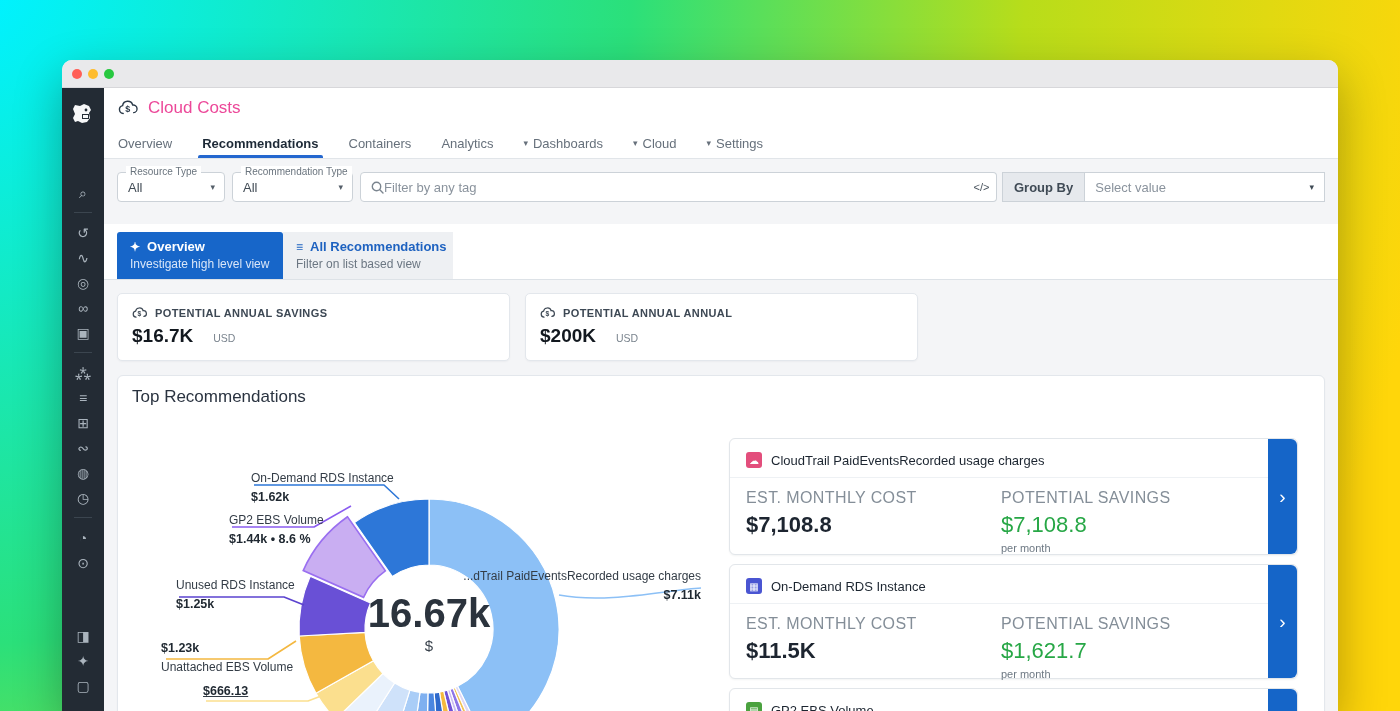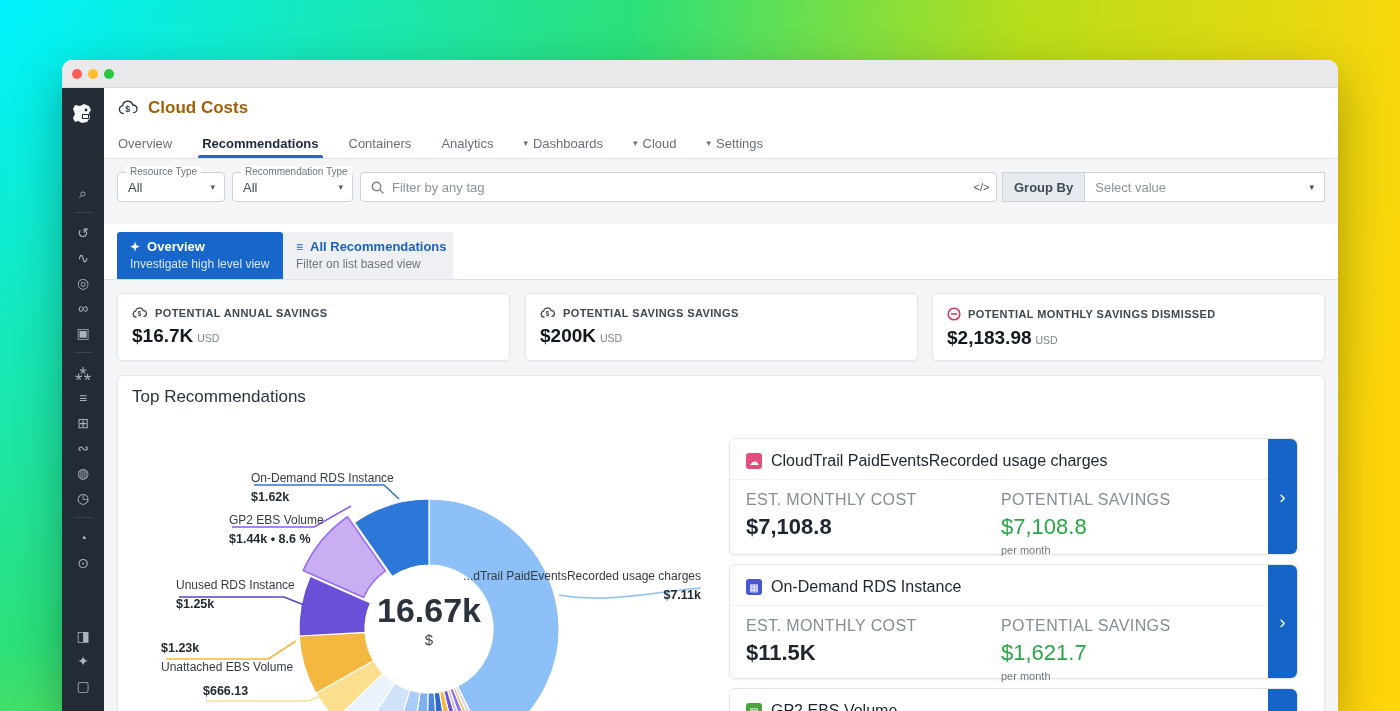--- a/index.html
+++ b/index.html
@@ -21,33 +21,33 @@
   .side-logo{ width:42px; height:40px; display:flex; align-items:center; justify-content:center; }
   .side-icons{ margin-top:92px; display:flex; flex-direction:column; align-items:center; width:100%; }
   .sicon{ height:25px; width:100%; display:flex; align-items:center; justify-content:center;
           color:#aab4bd; font-size:14px; line-height:1; cursor:pointer;}
   .sdiv{ width:18px; height:1px; background:#3b454f; margin:7px 0; }
   .sgap{ height:48px; }
 
   
   .main{ position:absolute; left:42px; top:28px; right:0; bottom:0; background:#f4f5f7; }
   .app-header{ position:absolute; left:0; top:0; right:0; height:40px; background:#fff; display:flex; align-items:center; padding-left:14px; gap:9px;}
-  .app-title{ font-size:17px; font-weight:700; color:#a16207; }
+  .app-title{ font-size:17px; font-weight:400; color:#ec4899; }
   .navrow{ position:absolute; left:0; top:40px; right:0; height:31px; background:#fff; border-bottom:1px solid #e1e5e9; display:flex; align-items:stretch; padding-left:14px; gap:30px;}
   .tab{ position:relative; display:flex; align-items:center; gap:5px; font-size:13px; color:#66707b; cursor:pointer; }
   .tab .caret{ font-size:9px; color:#66707b; }
   .tab.active{ color:#1d2936; font-weight:700; }
   .tab.active::after{ content:""; position:absolute; left:-4px; right:-4px; bottom:0; height:3px; background:#2467cf; border-radius:2px 2px 0 0;}
 
   
   .fieldset{ position:absolute; height:30px; background:#fff; border:1px solid #ccd2d8; border-radius:4px; }
   .fieldset .flabel{ position:absolute; top:-7px; left:8px; background:#fff; padding:0 4px; font-size:10px; color:#6a747e;}
   .fieldset .fval{ position:absolute; left:10px; top:7px; font-size:13px; color:#414b55; }
   .fcaret{ position:absolute; right:9px; top:9px; font-size:9px; color:#555f69; }
-  .search{ position:absolute; left:256px; top:84px; width:608px; height:30px; background:#fff; border:1px solid #ccd2d8; border-radius:4px 0 0 4px; display:flex; align-items:center; padding:0 10px; gap:8px;}
+  .search{ position:absolute; left:256px; top:84px; width:608px; height:30px; background:#fff; border:1px solid #ccd2d8; border-radius:4px 0 0 4px; display:flex; align-items:center; padding:0 10px; }
   .search input{ border:none; outline:none; flex:1; font-size:13px; color:#414b55; font-family:"Liberation Sans",sans-serif;}
   .search input::placeholder{ color:#8a939d; }
   .codebtn{ position:absolute; left:863px; top:84px; width:30px; height:30px; background:#fff; border:1px solid #ccd2d8; border-left:none; border-radius:0 4px 4px 0; font-size:11px; color:#4a545e; display:flex; align-items:center; justify-content:center; cursor:pointer;}
   .groupby{ position:absolute; left:898px; top:84px; width:323px; height:30px; border:1px solid #ccd2d8; border-radius:0; background:#fff; display:flex; overflow:hidden;}
   .gb-label{ background:#e6e9ed; border-right:1px solid #ccd2d8; display:flex; align-items:center; padding:0 11px; font-size:13px; font-weight:600; color:#3f4a55;}
   .gb-value{ flex:1; display:flex; align-items:center; padding:0 10px; font-size:13px; color:#8a939d;}
   .gb-caret{ display:flex; align-items:center; padding-right:10px; font-size:9px; color:#3f4a55;}
 
   
   .toggle-strip{ position:absolute; left:0; top:136px; right:0; height:56px; background:#fff; }
@@ -58,38 +58,38 @@
   .vtab1 .t1{ color:#fff; } .vtab2 .t1{ color:#1e62c0; }
   .vtab .t2{ font-size:12px; margin-top:3px; }
   .vtab1 .t2{ color:#d9e6f8;} .vtab2 .t2{ color:#6b7682;}
   .vtab .vicon{ font-size:12px; }
   .content-divider{ position:absolute; left:0; top:191px; right:0; height:1px; background:#dde2e7;}
 
   
   .scard{ position:absolute; top:205px; height:68px; width:393px; background:#fff; border:1px solid #e3e7ec; border-radius:5px; padding:13px 14px; box-shadow:0 1px 2px rgba(20,30,40,.04);}
   .scard .lrow{ display:flex; align-items:center; gap:7px; font-size:11px; font-weight:700; letter-spacing:.4px; color:#3d4854;}
   .scard .vrow{ margin-top:6px; font-size:19px; font-weight:700; color:#12181f;}
-  .scard .vrow .unit{ font-size:10.5px; font-weight:400; color:#7a848e; margin-left:4px;}
+  .scard .vrow .unit{ font-size:10.5px; font-weight:400; color:#7a848e; margin-left:20px;}
 
   
   .panel{ position:absolute; left:13px; top:287px; width:1208px; height:420px; background:#fff; border:1px solid #e3e7ec; border-radius:6px; box-shadow:0 1px 2px rgba(20,30,40,.04);}
   .panel-title{ position:absolute; left:14px; top:11px; font-size:17px; color:#2a3340;}
   .chart-svg{ position:absolute; left:0; top:0; width:1208px; height:420px; }
   .donut-center{ position:absolute; left:241px; top:215px; width:140px; text-align:center; pointer-events:none;}
-  .donut-center .cv{ font-size:34px; font-weight:700; color:#2b333d; }
+  .donut-center .cv{ font-size:40px; font-weight:700; color:#2b333d; }
   .donut-center .cu{ font-size:15px; color:#39424c; margin-top:1px;}
   .callout{ position:absolute; font-size:12px; color:#333c46; line-height:1.55;}
   .callout b{ color:#1f2831; font-size:12.5px; }
   .callout.right{ text-align:right; }
 
   
   .rec{ position:absolute; left:611px; width:569px; background:#fff; border:1px solid #e2e6ea; border-radius:6px; box-shadow:0 1px 2px rgba(20,30,40,.05);}
   .rec .titlerow{ display:flex; align-items:center; gap:9px; padding:13px 16px 9px; border-bottom:1px solid #eef1f4;}
   .rec .badge{ width:16px; height:16px; border-radius:3px; color:#fff; font-size:10px; display:flex; align-items:center; justify-content:center;}
-  .rec .rtitle{ font-size:16px; color:#1c2530; }
+  .rec .rtitle{ font-size:13px; color:#1c2530; }
   .rec .stats{ display:flex; padding:11px 16px 0; }
   .rec .col1{ width:255px; } .rec .col2{ flex:1; }
   .rec .slabel{ font-size:16px; letter-spacing:.4px; color:#848e98; }
   .rec .sval{ font-size:22px; font-weight:700; color:#1d2530; margin-top:5px;}
   .rec .sval.green{ color:#27a746; font-weight:400; }
   .rec .speriod{ font-size:11px; color:#6e7984; margin-top:4px;}
   .rec .gostrip{ position:absolute; right:0; top:0; bottom:0; width:29px; background:#1565c8; border-radius:0 6px 6px 0; display:flex; align-items:center; justify-content:center; color:#fff; font-size:19px; cursor:pointer;}
 </style>
 </head>
 <body>
@@ -221,33 +221,23 @@
         <span>POTENTIAL ANNUAL SAVINGS</span>
       </div>
       <div class="vrow"><span>$16.7K</span><span class="unit">USD</span></div>
     </div>
     <div class="scard" style="left:421px;">
       <div class="lrow">
         <svg width="16" height="12" viewBox="0 0 21 16">
           <path d="M5.2 13.5 a4 4 0 0 1 -.6 -7.9 a5.2 5.2 0 0 1 10.1 -.6 a3.8 3.8 0 0 1 1 7.6" fill="none" stroke="#3d4854" stroke-width="1.6" stroke-linecap="round"></path>
           <text x="7.3" y="11.5" font-size="9" font-weight="bold" fill="#3d4854" font-family="Liberation Sans, sans-serif">$</text>
         </svg>
-        <span>POTENTIAL SAVINGS SAVINGS</span>
+        <span>POTENTIAL ANNUAL ANNUAL</span>
       </div>
       <div class="vrow"><span>$200K</span><span class="unit">USD</span></div>
-    </div>
-    <div class="scard" style="left:828px;">
-      <div class="lrow">
-        <svg width="14" height="14" viewBox="0 0 14 14">
-          <circle cx="7" cy="7" r="5.8" fill="none" stroke="#d6375f" stroke-width="1.6"></circle>
-          <line x1="4" y1="7" x2="10" y2="7" stroke="#d6375f" stroke-width="1.6"></line>
-        </svg>
-        <span>POTENTIAL MONTHLY SAVINGS DISMISSED</span>
-      </div>
-      <div class="vrow"><span>$2,183.98</span><span class="unit">USD</span></div>
     </div>
 
     <div class="panel">
       <div class="panel-title">Top Recommendations</div>
 
       <svg class="chart-svg" viewBox="0 0 1208 420">
         <g id="donut-g">
             <path d="M311,123 A130,130 0 0 1 368.9161647718178,369.38607244049285 L339.5125734261257,310.2977587399349 A64,64 0 0 0 311,189 Z" fill="#8cc0f6" stroke="#ffffff" stroke-width="1.2"></path>
             <path d="M368.9161647718178,369.38607244049285 A130,130 0 0 1 364.04236229783197,371.6865948701265 L337.1131629773942,311.43032362837 A64,64 0 0 0 339.5125734261257,310.2977587399349 Z" fill="#dcd6f6" stroke="#ffffff" stroke-width="1.2"></path>
             <path d="M364.04236229783197,371.6865948701265 A130,130 0 0 1 359.7594934837618,373.509384676908 L335.00467371508273,312.32769707170854 A64,64 0 0 0 337.1131629773942,311.43032362837 Z" fill="#f2c252" stroke="#ffffff" stroke-width="1.2"></path>
@@ -291,21 +281,21 @@
         <b>$1.44k • 8.6 %</b>
       </div>
       <div class="callout" style="left:58px; top:200px;">
         <div>Unused RDS Instance</div>
         <b>$1.25k</b>
       </div>
       <div class="callout" style="left:43px; top:263px;">
         <b>$1.23k</b>
         <div>Unattached EBS Volume</div>
       </div>
-      <div class="callout" style="left:85px; top:306px;">
+      <div class="callout" style="left:85px; top:306px;text-decoration:underline;">
         <b>$666.13</b>
       </div>
       <div class="callout right" style="left:343px; top:191px; width:240px;">
         <div>...dTrail PaidEventsRecorded usage charges</div>
         <b>$7.11k</b>
       </div>
 
       <div class="rec" style="top:62px; height:117px;">
         <div class="titlerow">
           <span class="badge" style="background:#e34e7c;">

